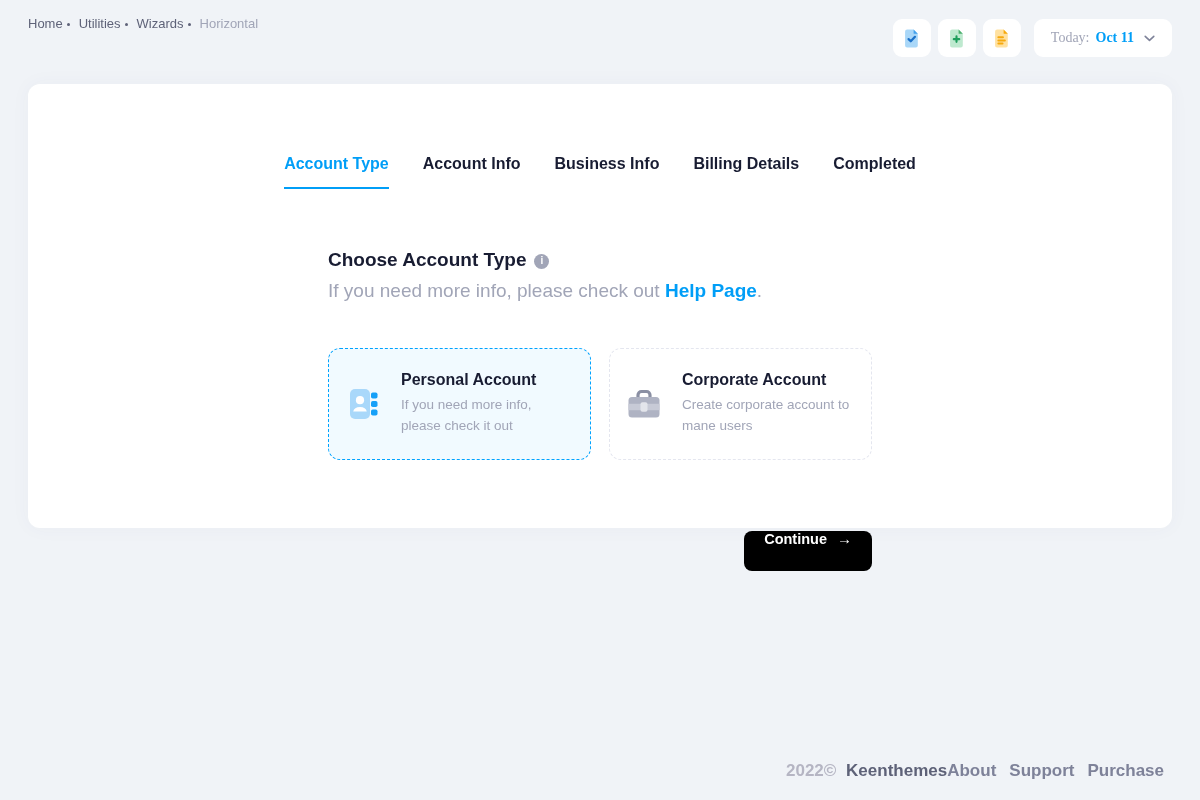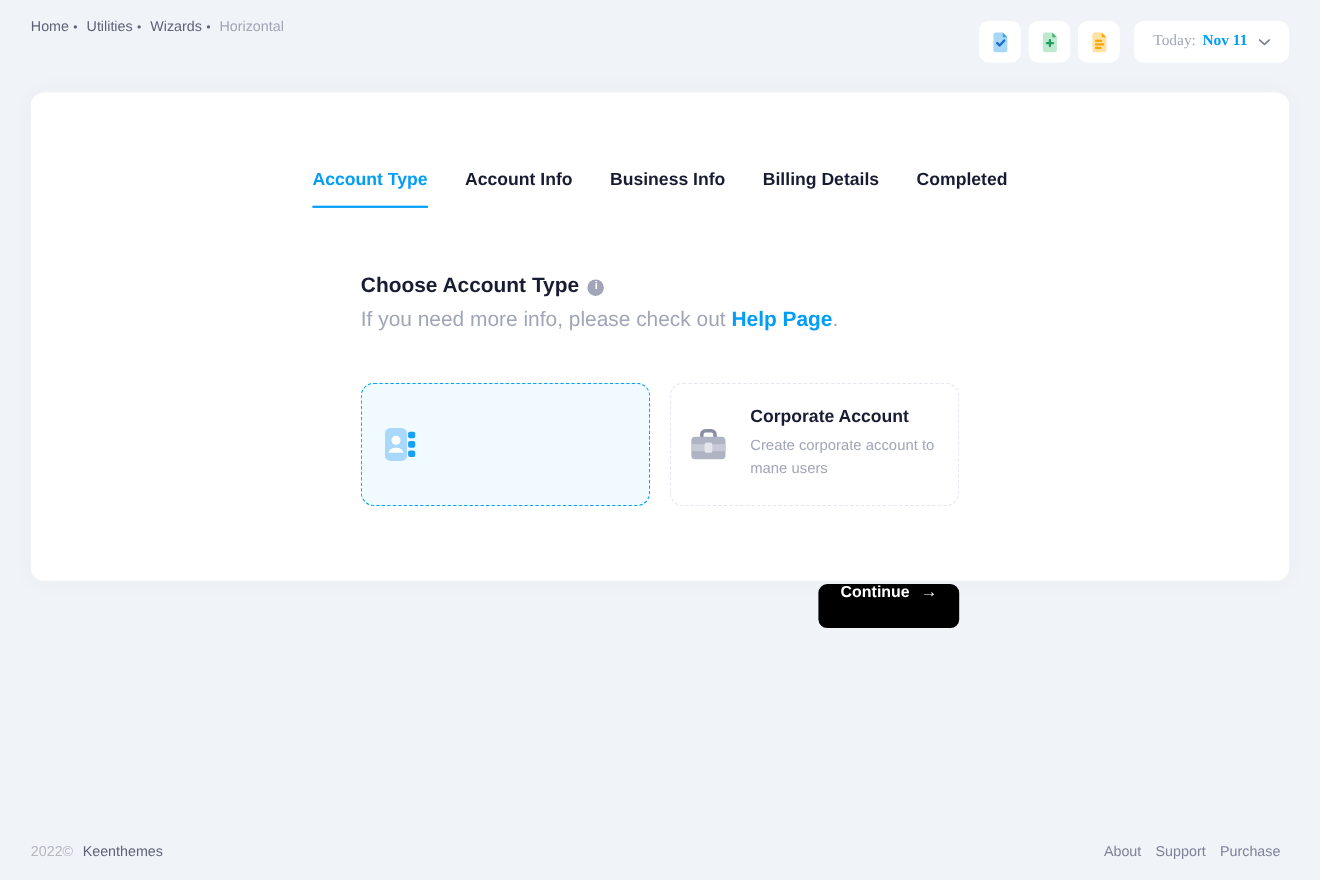--- a/index.html
+++ b/index.html
@@ -77,22 +77,22 @@
   .continue-btn {
     background: #000000; color: #FFFFFF; border: none; border-radius: 8px;
     height: 40px; padding: 0 20px; font-family: inherit; font-size: 14.5px; font-weight: 600;
     display: flex; cursor: pointer;
   }
   .continue-arrow { margin-left: 10px; font-size: 15px; line-height: 1; }
 
   
   .footer {
     margin-top: auto; flex: 0 0 auto;
-    display: flex; justify-content: space-between; align-items: center;
-    padding: 0 36px 19px 28px; font-size: 13px;
+    display: flex; justify-content: flex-end; align-items: center;
+    padding: 0 36px 19px 28px; font-size: 17px; font-weight: bold;
   }
   .copyright { color: #B5B5C3; }
   .company { color: #5E6278; margin-left: 5px; cursor: pointer; }
   .footer-links { display: flex; gap: 13px; }
   .footer-link { color: #7E8299; cursor: pointer; text-decoration: none; }
 </style>
 </head>
 <body>
 
 <div class="page">
@@ -134,21 +134,21 @@
           <svg width="21" height="21" viewBox="0 0 20 20">
             <path d="M5.8 1.5 H12 L16 5.5 V16.6 A1.9 1.9 0 0 1 14.1 18.5 H5.8 A1.9 1.9 0 0 1 3.9 16.6 V3.4 A1.9 1.9 0 0 1 5.8 1.5 Z" fill="#FFE1A0"></path>
             <path d="M12 1.5 L16 5.5 H12 Z" fill="#F6A90D"></path>
             <path d="M7 8.8 H11.4 M7 11.8 H13.2 M7 14.8 H11" stroke="#F6A90D" stroke-width="1.9" fill="none" stroke-linecap="round"></path>
           </svg>
         </span>
       </button>
 
       <button class="date-btn">
         <span class="date-label">Today:</span>
-        <span class="date-value">Nov 11</span>
+        <span class="date-value">Oct 11</span>
         <span class="date-chevron">
           <svg width="11" height="7" viewBox="0 0 11 7">
             <path d="M1.2 1.4 L5.5 5.4 L9.8 1.4" stroke="#7E8299" stroke-width="1.6" fill="none" stroke-linecap="round" stroke-linejoin="round"></path>
           </svg>
         </span>
       </button>
     </div>
   </div>
 
   <div class="main-card">
@@ -176,20 +176,24 @@
           <span class="option-icon">
             <svg width="40" height="40" viewBox="0 0 40 40">
               <rect x="7" y="5" width="20" height="30" rx="5" fill="#A9D8FA"></rect>
               <circle cx="17" cy="16.2" r="4.1" fill="#FFFFFF"></circle>
               <path d="M10.2 27.6 a6.9 5.6 0 0 1 13.6 0 z" fill="#FFFFFF"></path>
               <rect x="28" y="8.5" width="6.5" height="6" rx="1.8" fill="#16A0F8"></rect>
               <rect x="28" y="17" width="6.5" height="6" rx="1.8" fill="#16A0F8"></rect>
               <rect x="28" y="25.5" width="6.5" height="6" rx="1.8" fill="#16A0F8"></rect>
             </svg>
           </span>
+          <span>
+            <div class="option-title">Personal Account</div>
+            <div class="option-desc">If you need more info, please check it out</div>
+          </span>
         </div>
 
         <div class="option">
           <span class="option-icon">
             <svg width="40" height="40" viewBox="0 0 40 40">
               <rect x="14" y="7.5" width="12" height="10" rx="3.5" fill="none" stroke="#8A8FA3" stroke-width="3.2"></rect>
               <rect x="4.5" y="13" width="31" height="20.5" rx="3.5" fill="#AFB3C3"></rect>
               <rect x="4.5" y="19.8" width="31" height="6.4" fill="#C7CAD6"></rect>
               <rect x="16.5" y="18.3" width="7" height="9.4" rx="2" fill="#E3E5EB"></rect>
             </svg>

